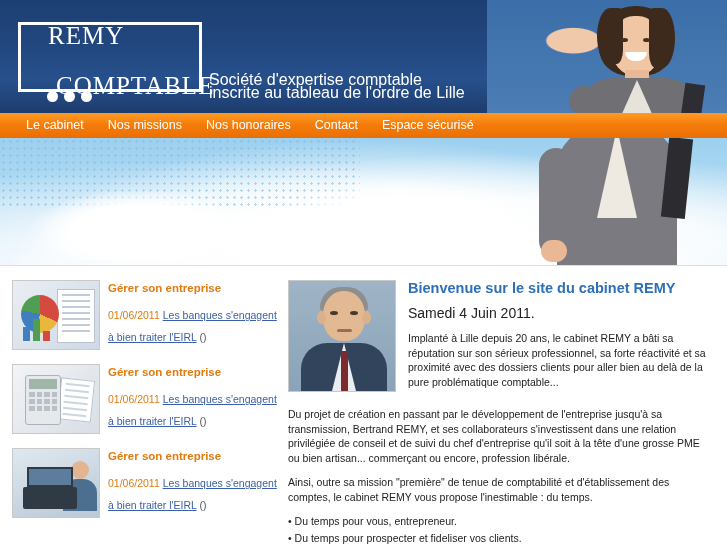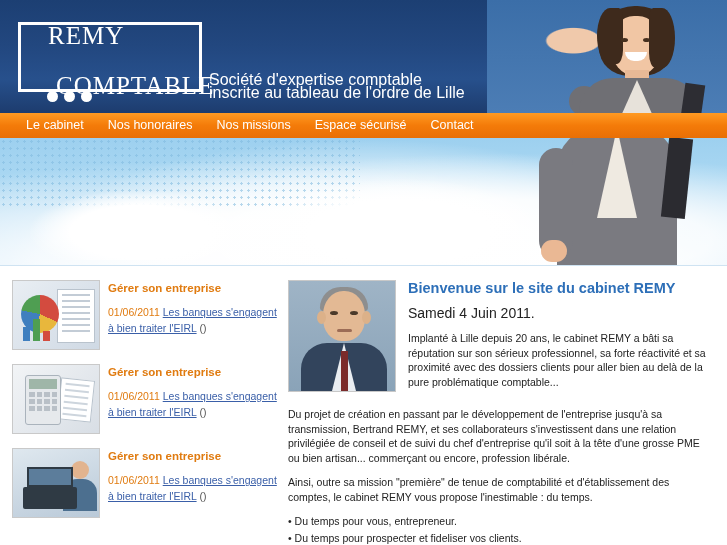--- a/index.html
+++ b/index.html
@@ -174,21 +174,21 @@
   .t3-lap:after { content:''; position:absolute; left:4px; top:-18px; width:46px; height:18px; background:#4d6舗; }
   .t3-screen { position:absolute; left:14px; bottom:30px; width:46px; height:20px; background:#5c7d9b; border:2px solid #2f3a44; }
   .t3-h1 { position:absolute; right:10px; top:12px; width:18px; height:18px; border-radius:50%; background:#e2b48f; }
   .t3-b1 { position:absolute; right:2px; top:30px; width:34px; height:32px; border-radius:14px 14px 0 0; background:#4c6f8f; }
   .t3-h2 { position:absolute; right:28px; top:20px; width:15px; height:15px; border-radius:50%; background:#f0c49e; }
 
   .news-body { flex: 1; min-width: 0; }
   .news-title {
     color: #e07b10; font-size: 11.5px; font-weight: bold; margin: 2px 0 10px 0;
   }
-  .news-meta { font-size: 10.5px; color: #e07b10; line-height: 16px; }
+  .news-meta { font-size: 10.5px; color: #e07b10; line-height: 22px; }
   .news-link { color: #3a5fa8; text-decoration: underline; cursor:pointer; }
   .news-paren { color: #555; }
 
   .welcome-row { display: flex; margin-bottom: 8px; }
   .portrait {
     width: 108px; height: 112px; flex: 0 0 108px;
     border: 1px solid #c8c8c8; margin-right: 12px;
     background: linear-gradient(to bottom, #9fb4c6 0%, #8aa3b8 100%);
     position: relative; overflow: hidden;
   }
@@ -245,24 +245,24 @@
     <div class="logo-line3">COMPTABLE</div>
 
     <div class="tagline">
       <div>Société d'expertise comptable</div>
       <div>inscrite au tableau de l'ordre de Lille</div>
     </div>
   </div>
 
   <div class="nav">
     <a class="nav-item">Le cabinet</a>
+    <a class="nav-item">Nos missions</a>
     <a class="nav-item">Nos honoraires</a>
-    <a class="nav-item">Nos missions</a>
+    <a class="nav-item">Contact</a>
     <a class="nav-item">Espace sécurisé</a>
-    <a class="nav-item">Contact</a>
     <div class="nav-caret"></div>
   </div>
 
   <div class="hero">
     <div class="hero-dots"></div>
     <div class="hero-cloud1"></div>
     <div class="hero-cloud2"></div>
     <div class="hero-woman">
       <div class="hw-body"></div>
       <div class="hw-shirt"></div>

